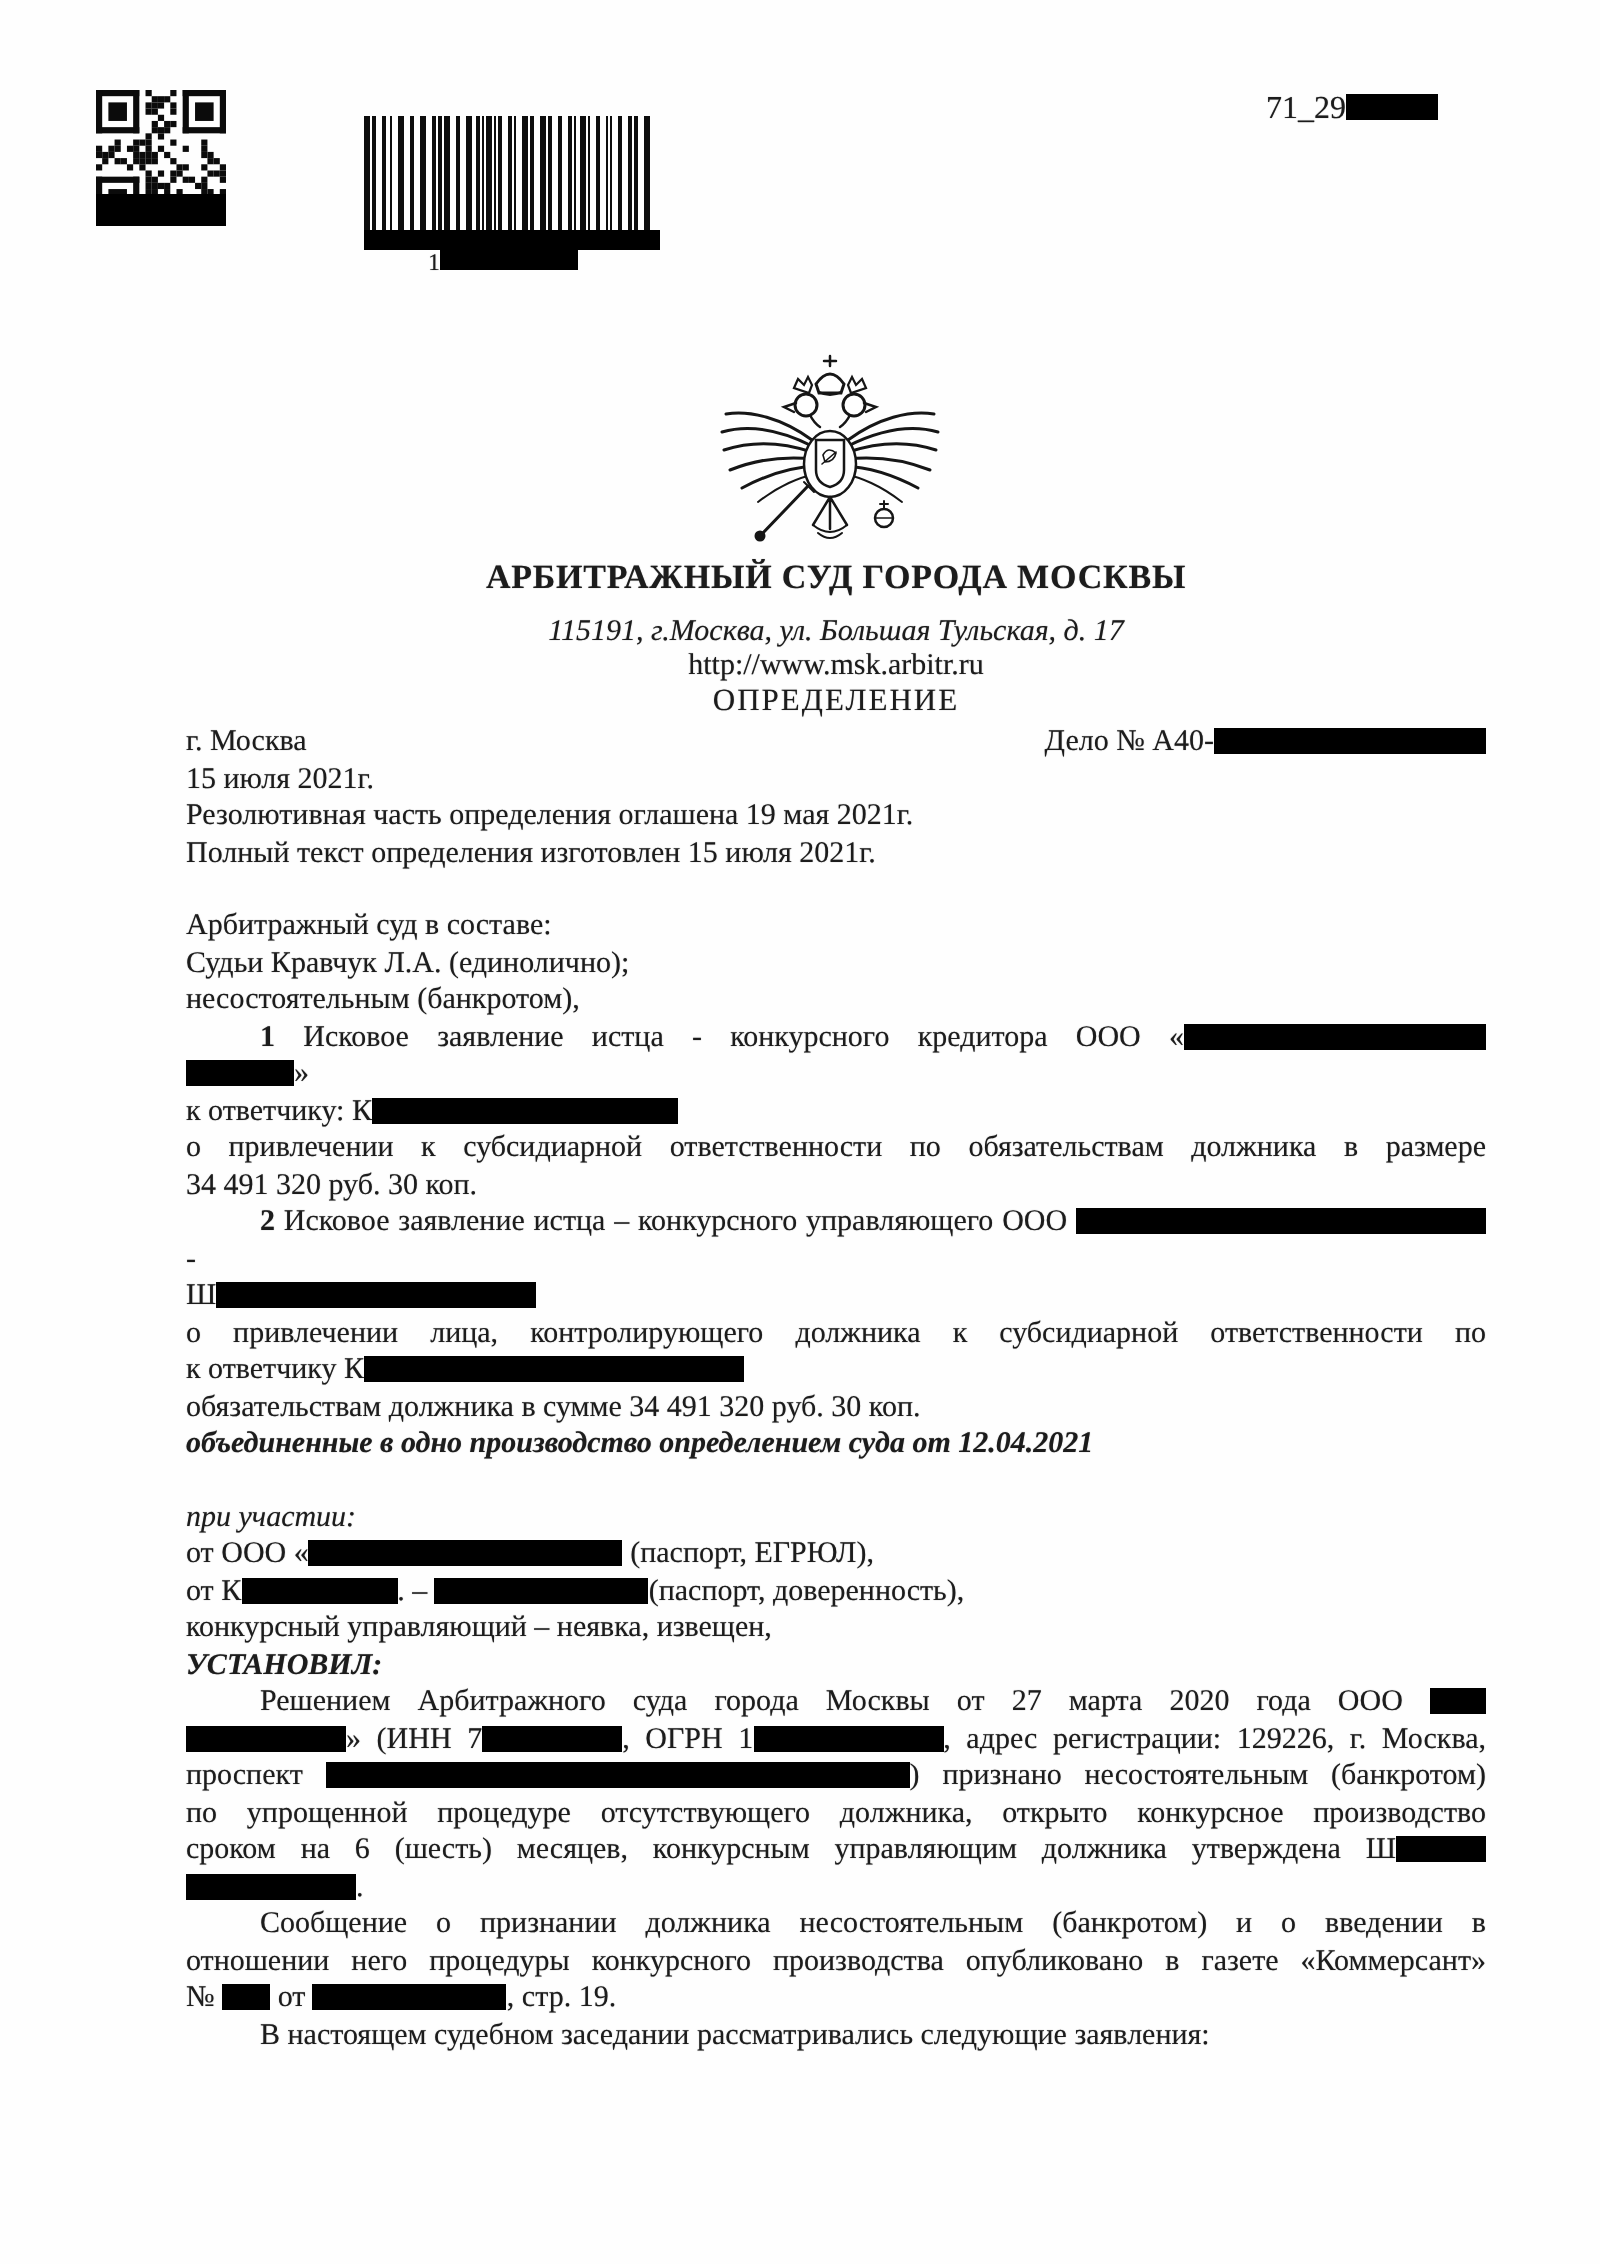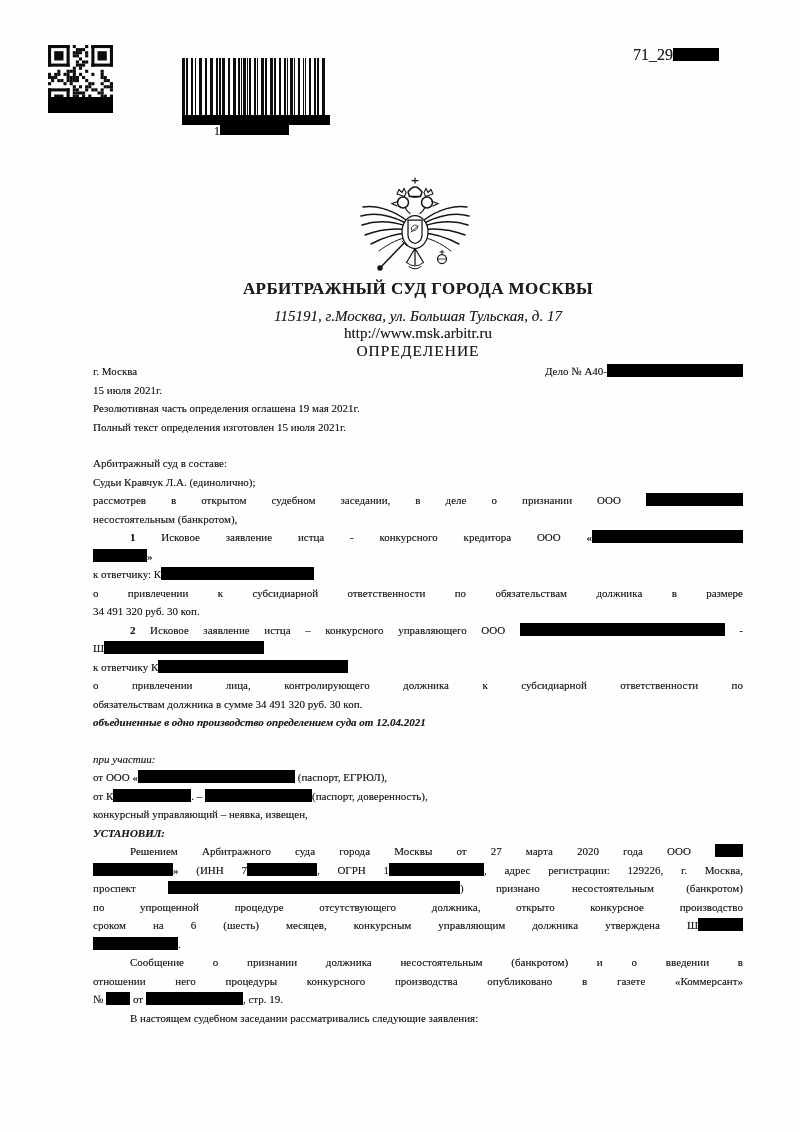--- a/index.html
+++ b/index.html
@@ -21,21 +21,21 @@
   .stamp{position:absolute;left:633px;top:46px;font-size:16px;line-height:18px;white-space:nowrap;}
   .stamp .redact{height:13px;vertical-align:-1px;}
   
   .hdr{position:absolute;left:93px;width:650px;text-align:center;}
   .court-name{top:279px;font-size:17px;font-weight:bold;letter-spacing:.4px;}
   .court-addr{top:308px;font-size:15px;font-style:italic;}
   .court-site{top:325px;font-size:15px;}
   .doc-type{top:342px;font-size:15.5px;letter-spacing:1px;}
   .eagle{position:absolute;left:355px;top:176px;width:120px;height:108px;}
   
-  .doc-body{position:absolute;left:93px;top:362px;width:650px;font-size:11px;}
+  .doc-body{position:absolute;left:93px;top:362px;width:650px;font-size:15px;}
   .line{line-height:18.5px;min-height:18.5px;}
   .line.j{text-align:justify;text-align-last:justify;}
   .line.c{text-align:left;}
   .line.in{text-indent:37px;}
   .line.b{font-weight:bold;font-style:italic;}
   .line.i{font-style:italic;}
   .line.split{display:flex;justify-content:space-between;}
   .redact{display:inline-block;height:13px;background:#000;vertical-align:-2px;}
 </style>
 </head>
@@ -274,31 +274,30 @@
   <div class="doc-body">
       <div class="line split">
         <span><span>г. Москва</span></span>
         <span><span>Дело № А40-</span><span class="redact" style="width: 136px;"></span></span>
       </div>
       <div class="line"><span>15 июля 2021г.</span></div>
       <div class="line"><span>Резолютивная часть определения оглашена 19 мая 2021г.</span></div>
       <div class="line"><span>Полный текст определения изготовлен 15 июля 2021г.</span></div>
       <div class="line" style="margin-top: 18px;"><span>Арбитражный суд в составе:</span></div>
       <div class="line"><span>Судьи Кравчук Л.А. (единолично);</span></div>
-      <div class="line j"><span>рассмотрев в открытом судебном заседании, в деле о признании ООО </span><span class="redact" style="width: 97px;"></span></div>
       <div class="line"><span>несостоятельным (банкротом),</span></div>
       <div class="line j in"><span style="font-weight: bold;">1</span><span> Исковое заявление истца - конкурсного кредитора ООО «</span><span class="redact" style="width: 151px;"></span></div>
       <div class="line"><span class="redact" style="width: 54px;"></span><span>»</span></div>
       <div class="line"><span>к ответчику: К</span><span class="redact" style="width: 153px;"></span></div>
       <div class="line j"><span>о привлечении к субсидиарной ответственности по обязательствам должника в размере</span></div>
       <div class="line"><span>34 491 320 руб. 30 коп.</span></div>
       <div class="line j in"><span style="font-weight: bold;">2</span><span> Исковое заявление истца – конкурсного управляющего ООО </span><span class="redact" style="width: 205px;"></span><span> -</span></div>
       <div class="line"><span>Ш</span><span class="redact" style="width: 160px;"></span></div>
+      <div class="line j"><span>о привлечении лица, контролирующего должника к субсидиарной ответственности по</span></div>
       <div class="line"><span>к ответчику К</span><span class="redact" style="width: 190px;"></span></div>
-      <div class="line j"><span>о привлечении лица, контролирующего должника к субсидиарной ответственности по</span></div>
       <div class="line"><span>обязательствам должника в сумме 34 491 320 руб. 30 коп.</span></div>
       <div class="line b"><span>объединенные в одно производство определением суда от 12.04.2021</span></div>
       <div class="line i" style="margin-top: 18px;"><span>при участии:</span></div>
       <div class="line"><span>от ООО «</span><span class="redact" style="width: 157px;"></span><span> (паспорт, ЕГРЮЛ),</span></div>
       <div class="line"><span>от К</span><span class="redact" style="width: 78px;"></span><span>. – </span><span class="redact" style="width: 107px;"></span><span>(паспорт, доверенность),</span></div>
       <div class="line"><span>конкурсный управляющий – неявка, извещен,</span></div>
       <div class="line c b"><span>УСТАНОВИЛ:</span></div>
       <div class="line j in"><span>Решением Арбитражного суда города Москвы от 27 марта 2020 года ООО </span><span class="redact" style="width: 28px;"></span></div>
       <div class="line j"><span class="redact" style="width: 80px;"></span><span>» (ИНН 7</span><span class="redact" style="width: 70px;"></span><span>, ОГРН 1</span><span class="redact" style="width: 95px;"></span><span>, адрес регистрации: 129226, г. Москва,</span></div>
       <div class="line j"><span>проспект </span><span class="redact" style="width: 292px;"></span><span>) признано несостоятельным (банкротом)</span></div>

